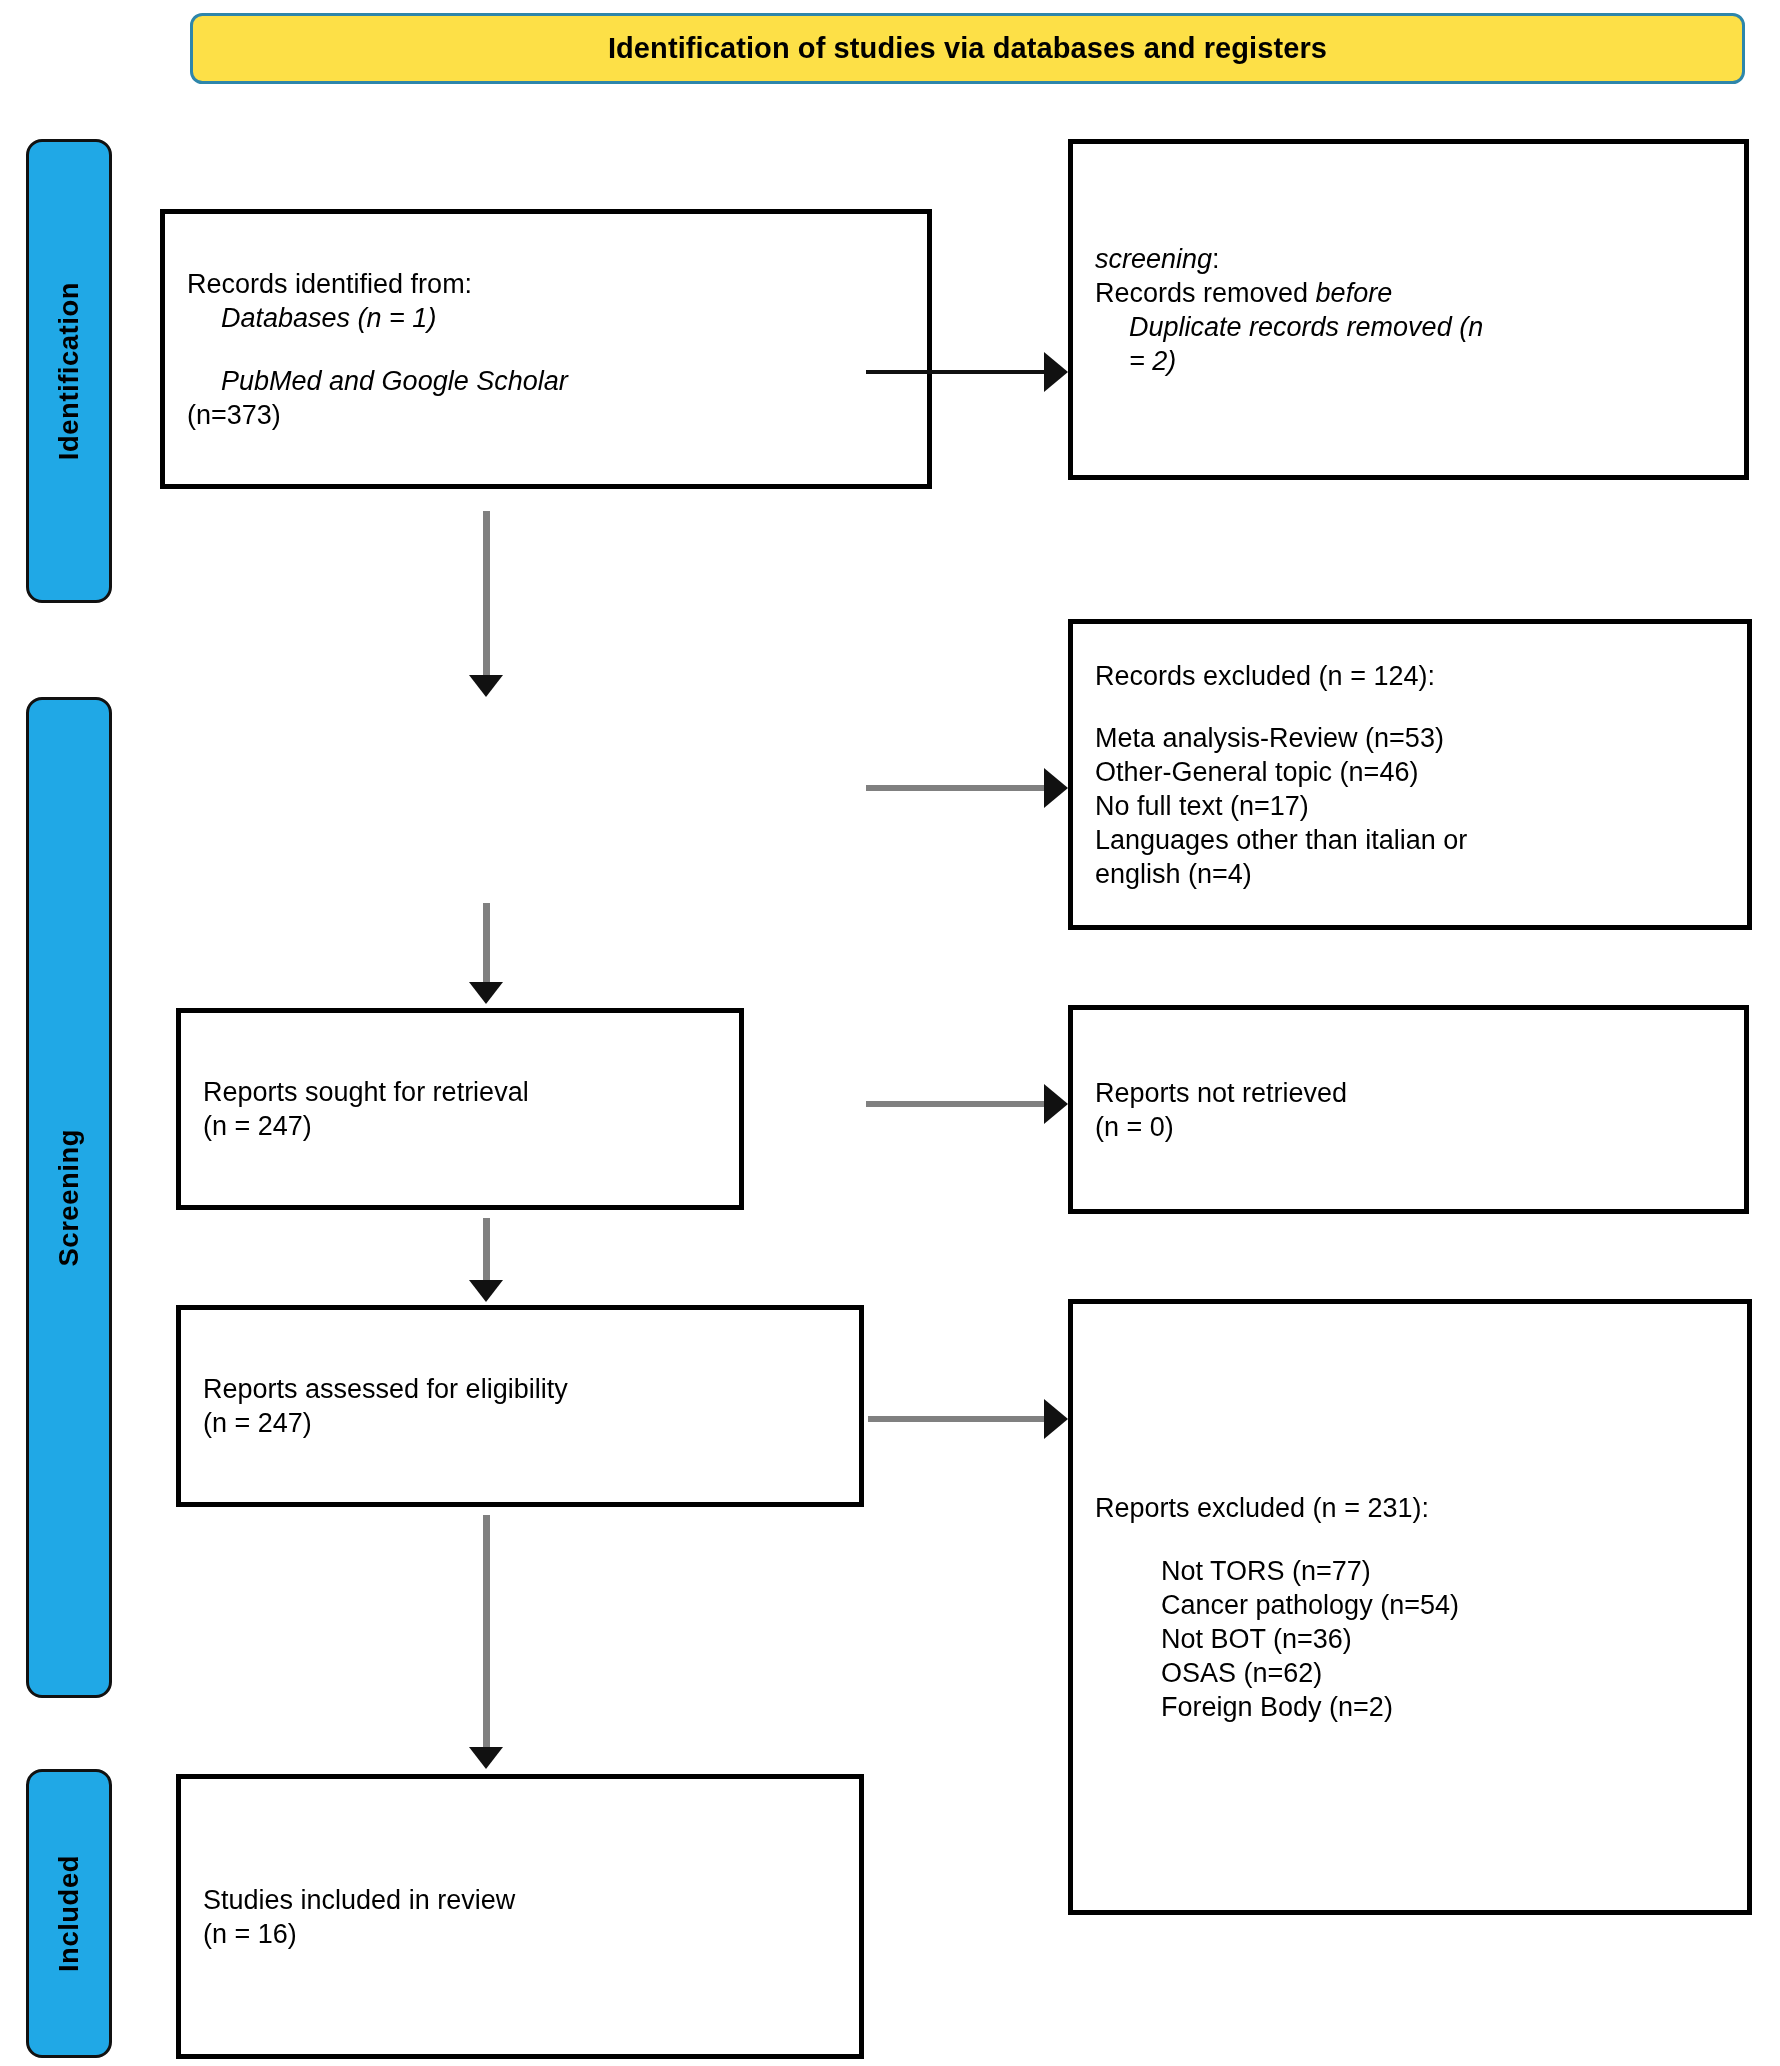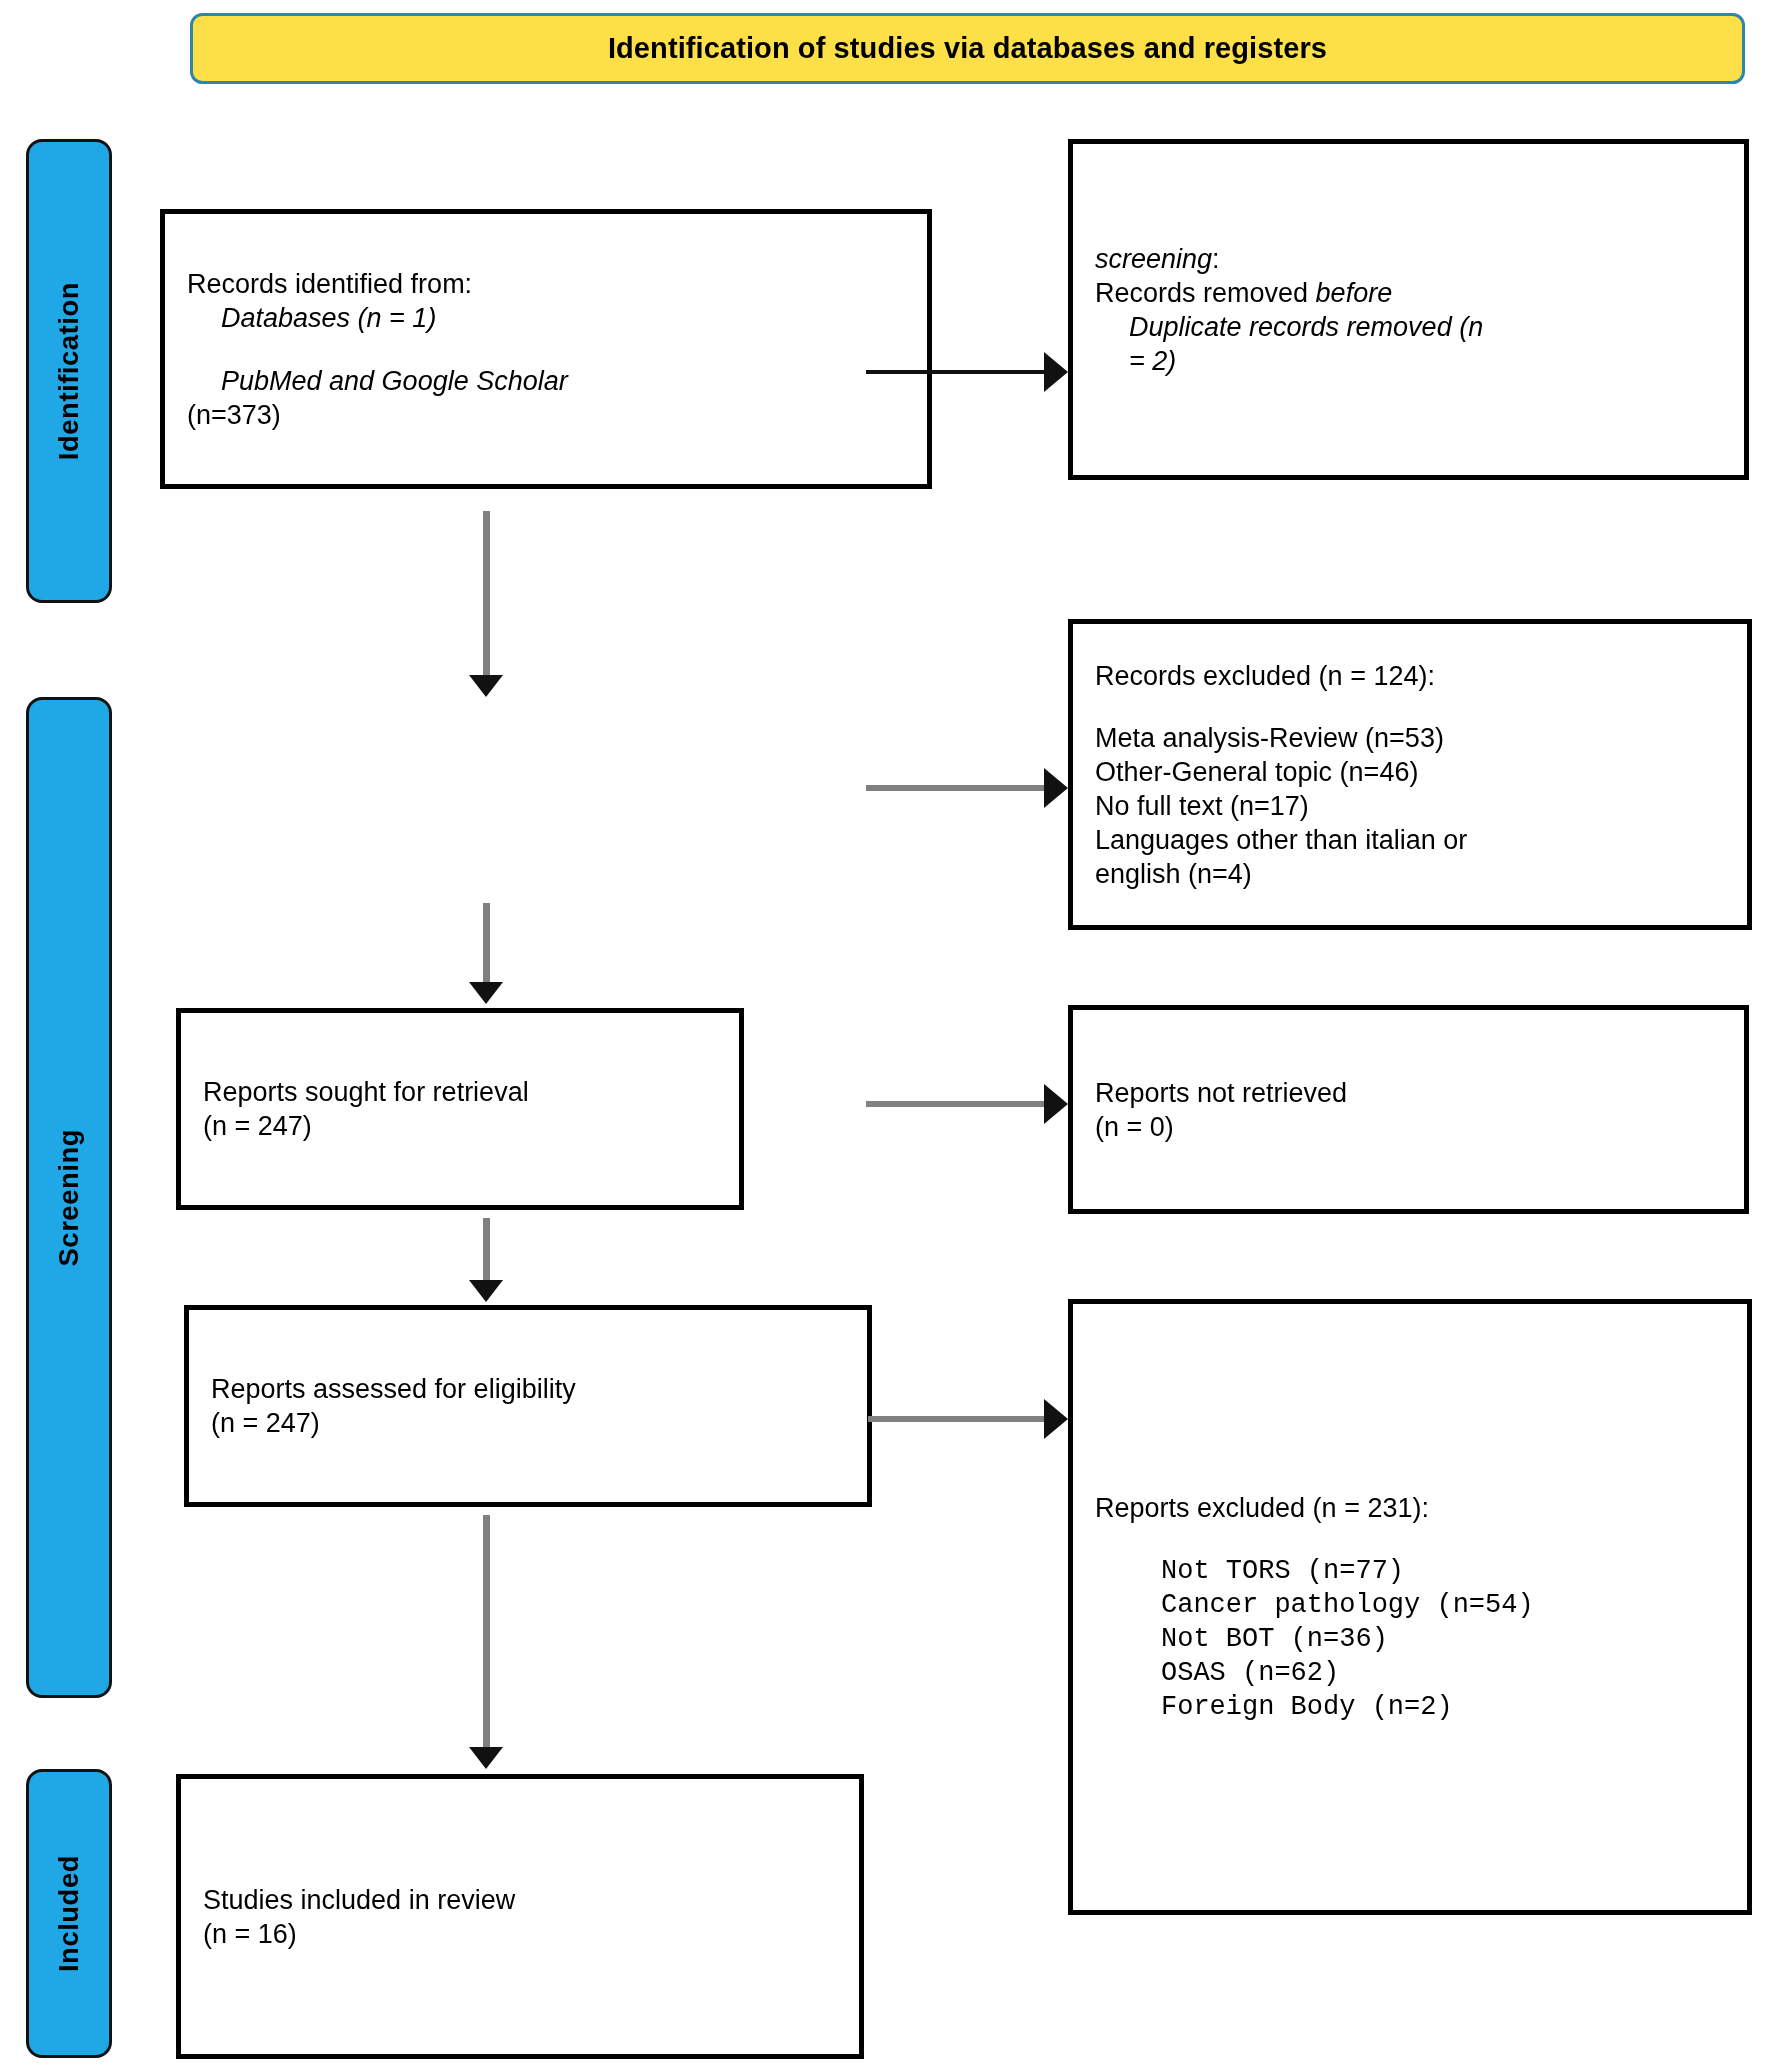--- a/index.html
+++ b/index.html
@@ -82,29 +82,29 @@
     right: 0;
     padding: 0 22px;
   }
   .flow-line {
     font-size: 27px;
     line-height: 1.26;
     color: #000000;
     white-space: pre-wrap;
   }
   .flow-line.indent-1 { padding-left: 34px; font-style: italic; }
-  .flow-line.indent-2 { padding-left: 66px; font-family: Liberation Mono, monospace; }
+  .flow-line.indent-2 { padding-left: 66px; }
   .flow-line.spacer   { height: 28.5px; }
   .flow-line .ital    { font-style: italic; }
 
   
   #box-identified   { left: 160px;  top: 209px;  width: 772px; height: 280px; }
   #box-screened     { left: 176px;  top: 703px; width: 688px; height: 192px; }
   #box-sought       { left: 176px;  top: 1008px; width: 568px; height: 202px; }
-  #box-assessed     { left: 184px;  top: 1305px; width: 688px; height: 202px; }
+  #box-assessed     { left: 176px;  top: 1305px; width: 688px; height: 202px; }
   #box-included     { left: 176px;  top: 1774px; width: 688px; height: 285px; }
 
   
   #box-removed      { left: 1068px; top: 139px;  width: 681px; height: 341px; }
   #box-rec-excluded { left: 1068px; top: 619px; width: 684px; height: 311px; }
   #box-not-retr     { left: 1068px; top: 1005px; width: 681px; height: 209px; }
   #box-rep-excluded { left: 1068px; top: 1299px; width: 684px; height: 616px; }
 
   
   .vcenter {

